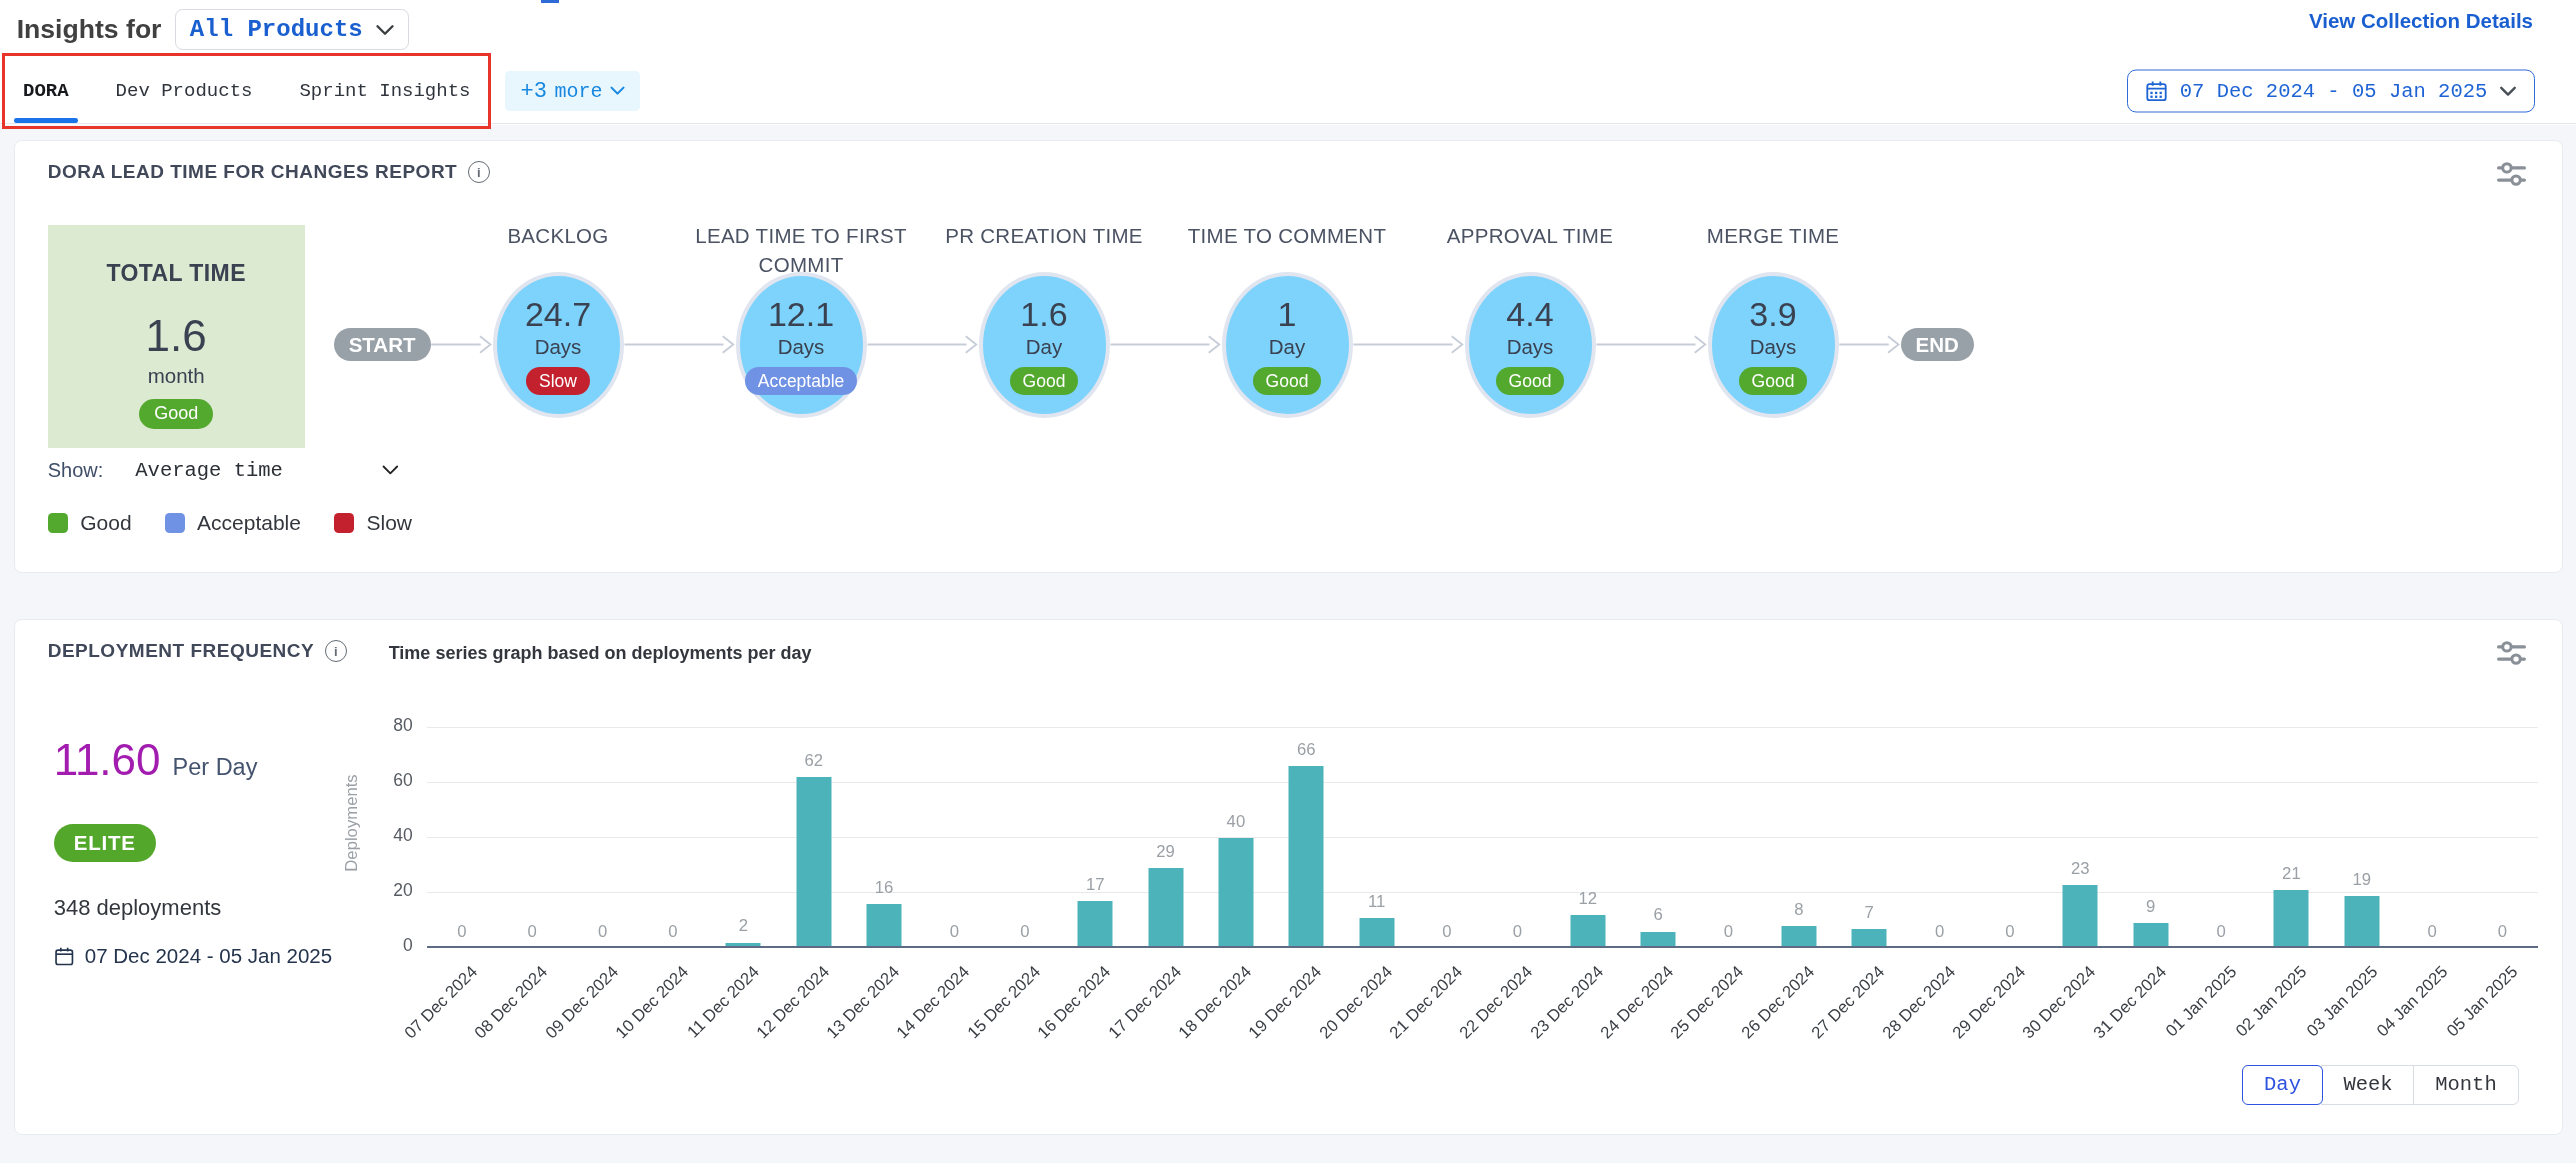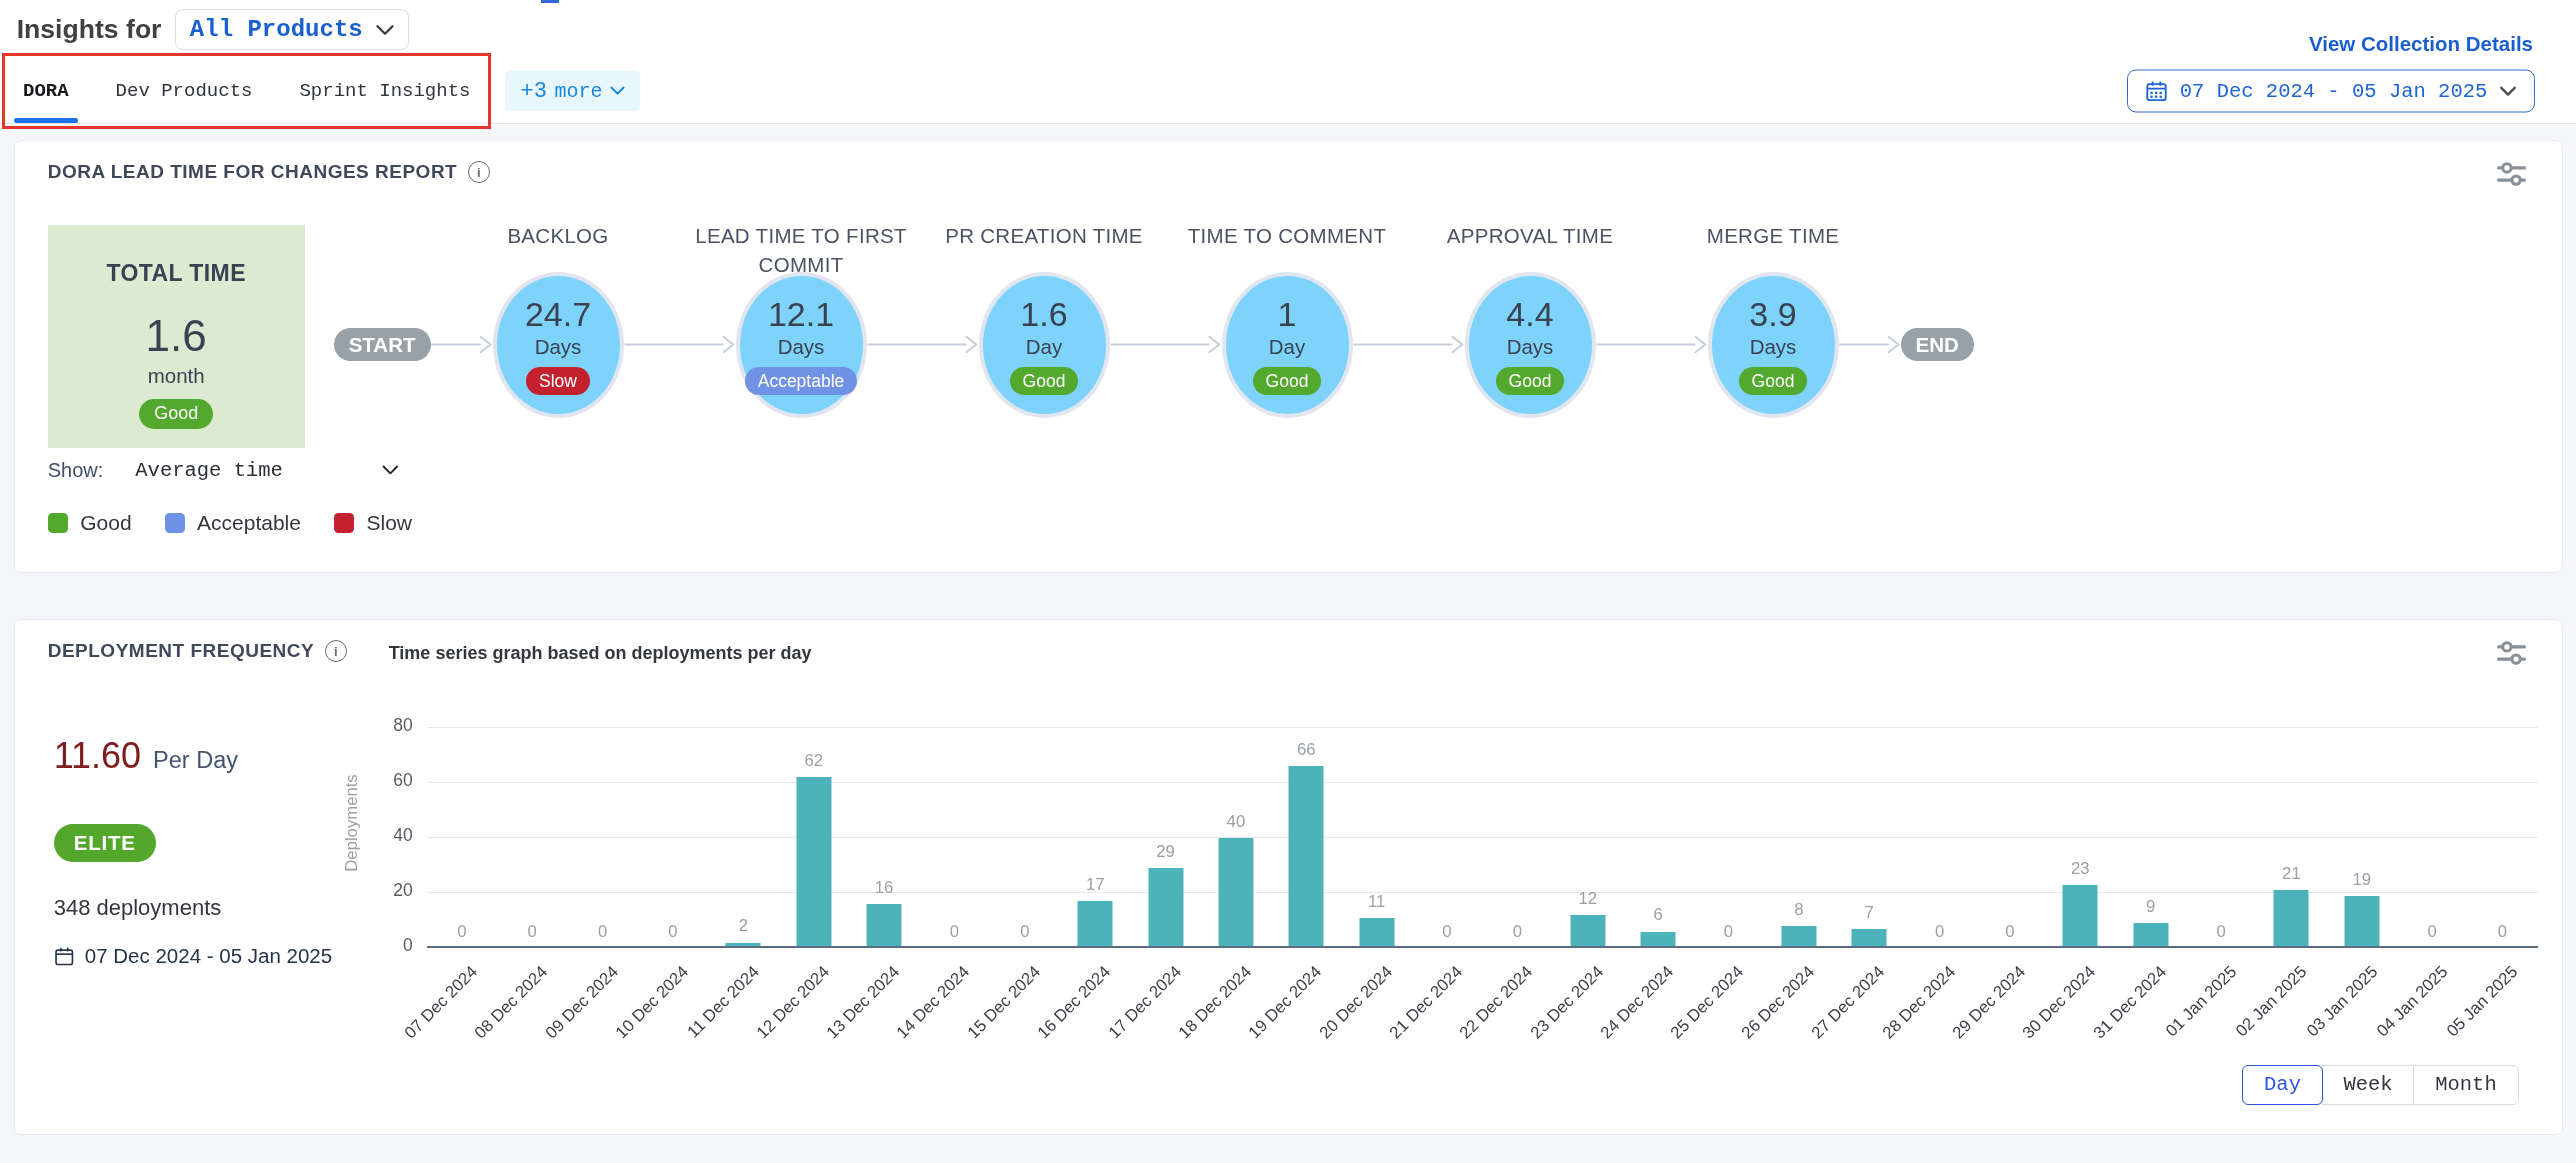--- a/index.html
+++ b/index.html
@@ -7,21 +7,21 @@
         font-family:"Liberation Sans",sans-serif;overflow:hidden;color:#33373d;}
   button{font-family:Liberation Mono, monospace;}
 
   
   .topbar{position:absolute;left:0;top:0;width:100%;height:125px;background:#fff;}
   .insights-row{position:absolute;left:16.7px;top:0;height:59px;display:flex;align-items:center;}
   .page-title{font-size:26.6px;font-weight:700;color:#404040;}
   .product-btn{margin-left:13.7px;display:inline-flex;align-items:center;gap:12px;background:#fff;
       border:1.5px solid #d7dae1;border-radius:7.6px;padding:6px 13.7px;font-size:24px;font-weight:700;
       color:#1a5fd0;cursor:pointer;}
-  .view-details{position:absolute;right:43px;top:32px;font-size:20.5px;font-weight:700;color:#1a5fd0;
+  .view-details{position:absolute;right:43px;top:9px;font-size:20.5px;font-weight:700;color:#1a5fd0;
       text-decoration:none;cursor:pointer;}
   .tabrow{position:absolute;left:0;top:59px;width:100%;height:65px;border-bottom:1.5px solid #e4e7ee;
       display:flex;align-items:center;padding-left:23px;box-sizing:border-box;}
   #tab-list{display:flex;align-items:center;gap:47px;}
   .tab{position:relative;background:none;border:none;font-size:19px;color:#30353d;cursor:pointer;padding:0;}
   .tab.active{font-weight:700;color:#17191c;}
   .tab.active::after{content:"";position:absolute;left:-9px;right:-9px;bottom:-20.5px;height:4.6px;
       border-radius:2.3px;background:#1a73e8;}
   .more-chip{margin-left:35px;display:inline-flex;align-items:center;gap:7.6px;background:#e8f7fe;
       border:none;border-radius:4.6px;padding:7.6px 15px;font-size:20px;color:#1787e0;cursor:pointer;}
@@ -67,21 +67,21 @@
   .show-row{position:absolute;left:33px;top:317px;display:flex;align-items:center;font-size:20px;color:#3f4d68;}
   .show-btn{display:inline-flex;align-items:center;background:none;border:none;font-size:20.5px;
       color:#2b2f36;margin-left:26px;cursor:pointer;gap:99px;}
   .legend-row{position:absolute;left:33px;top:370px;display:flex;align-items:center;gap:33px;}
   .legend-item{display:inline-flex;align-items:center;gap:12px;font-size:21px;color:#33373d;}
   .legend-swatch{width:20.5px;height:20.5px;border-radius:4.6px;}
 
   
   .chart-title{position:absolute;left:374px;top:23px;font-size:18px;font-weight:700;color:#33373d;}
   .rate-row{position:absolute;left:39px;top:115px;display:flex;align-items:baseline;gap:12px;}
-  .rate-value{font-size:36px;font-weight:500;color:#7f1d1d;}
+  .rate-value{font-size:44px;font-weight:500;color:#a21caf;}
   .rate-unit{font-size:23.5px;color:#44536e;}
   .elite-pill{position:absolute;left:39px;top:204px;background:#53a82b;color:#fff;font-size:20.5px;
       font-weight:700;letter-spacing:0.8px;padding:6.8px 20px;border-radius:759px;display:inline-block;}
   .deploy-count{position:absolute;left:39px;top:275px;font-size:22px;color:#33373d;}
   .date-row{position:absolute;left:39px;top:324px;display:flex;align-items:center;gap:10.6px;
       font-size:20.5px;color:#24344d;}
 
   #plot{position:absolute;left:412px;top:108px;width:2111px;height:220px;}
   .grid{position:absolute;left:0;right:0;height:1.5px;background:#e9e9e9;}
   .grid.base{height:2.3px;background:#5d6b84;z-index:2;}

